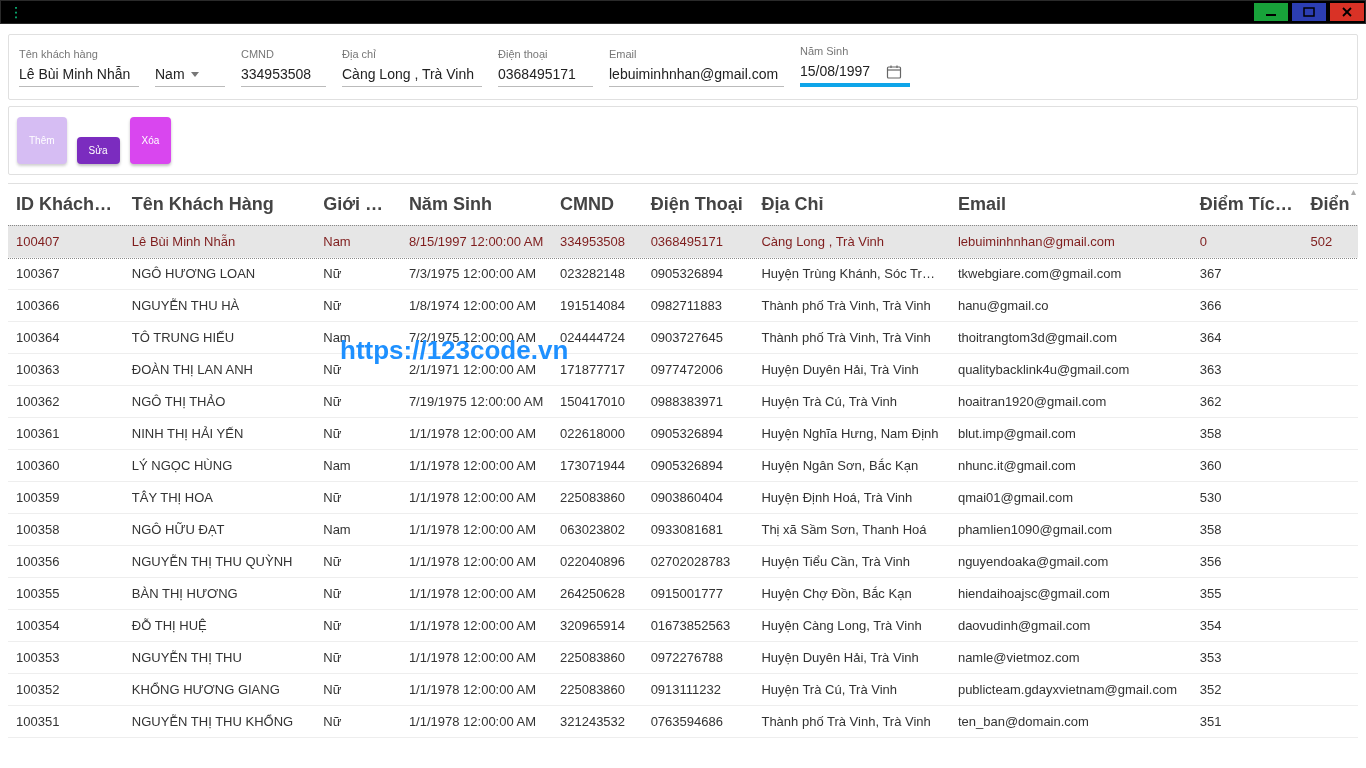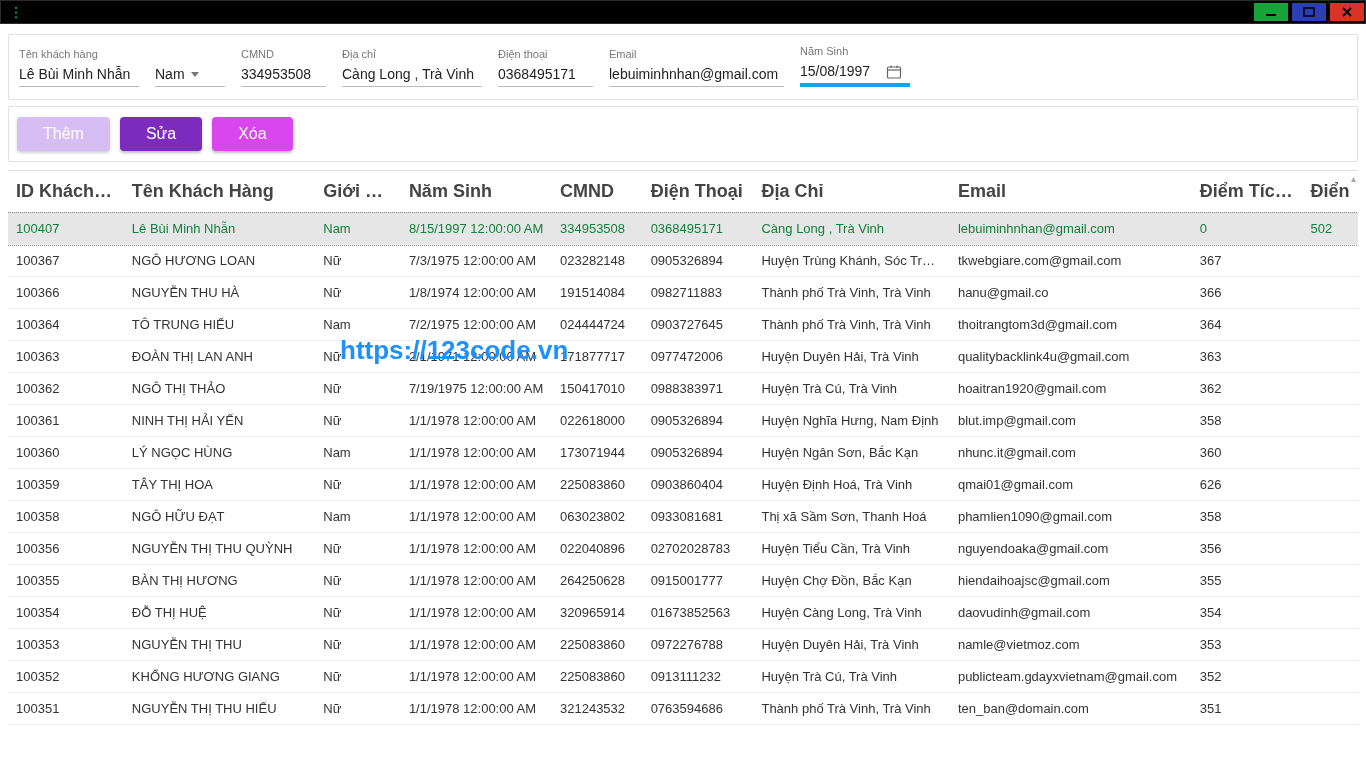--- a/index.html
+++ b/index.html
@@ -76,25 +76,25 @@
 }
 
 .action-bar {
   margin: 0 8px 8px 8px;
   padding: 10px 8px;
   border: 1px solid #e0e0e0;
   border-radius: 2px;
   display:flex; gap:10px;
 }
 .btn {
-  color:#fff; font-size:16px; padding:8px 26px; border:none; border-radius:4px; cursor:pointer;
+  color:#fff; font-size:10px; padding:8px 12px; border:none; border-radius:4px; cursor:pointer;
   box-shadow: 0 2px 3px rgba(0,0,0,0.25);
 }
 .btn-add { background:#c9a7f0; color:#fff; opacity:0.75; }
-.btn-edit { background:#7b2cbf; }
+.btn-edit { background:#7b2cbf;margin-top:20px; }
 .btn-del { background:#d946ef; }
 
 .table-wrap {
   margin: 0 8px;
   border-top: 1px solid #e0e0e0;
   height: 615px;
   overflow: hidden;
   position:relative;
 }
 table { width:100%; border-collapse: collapse; table-layout: fixed; }
@@ -104,21 +104,21 @@
   border-bottom: 1px solid #e0e0e0;
   white-space: nowrap; overflow:hidden; text-overflow:ellipsis;
 }
 td {
   padding: 8px 8px;
   border-bottom: 1px solid #eee;
   color:#333; font-size:13px;
   white-space: nowrap; overflow:hidden; text-overflow:ellipsis;
 }
 tbody tr.selected { background:#e6e6e6; outline: 1px dotted #888; }
-tbody tr.selected td { color:#15803d; }
+tbody tr.selected td { color:#7f1d1d; }
 
 .scroll-arrows-right {
   position:absolute; right:2px; top:2px; bottom:2px;
   display:flex; flex-direction:column; justify-content:space-between;
   color:#aaa; font-size:10px;
 }
 
 .watermark {
   position:absolute;
   left: 340px; top: 335px;
@@ -328,21 +328,21 @@
         </tr>
         <tr>
           <td>100359</td>
           <td>TÂY THỊ HOA</td>
           <td>Nữ</td>
           <td>1/1/1978 12:00:00 AM</td>
           <td>225083860</td>
           <td>0903860404</td>
           <td>Huyện Định Hoá, Trà Vinh</td>
           <td>qmai01@gmail.com</td>
-          <td>626</td>
+          <td>530</td>
           <td></td>
         </tr>
         <tr>
           <td>100358</td>
           <td>NGÔ HỮU ĐẠT</td>
           <td>Nam</td>
           <td>1/1/1978 12:00:00 AM</td>
           <td>063023802</td>
           <td>0933081681</td>
           <td>Thị xã Sầm Sơn, Thanh Hoá</td>
@@ -405,21 +405,21 @@
           <td>1/1/1978 12:00:00 AM</td>
           <td>225083860</td>
           <td>0913111232</td>
           <td>Huyện Trà Cú, Trà Vinh</td>
           <td>publicteam.gdayxvietnam@gmail.com</td>
           <td>352</td>
           <td></td>
         </tr>
         <tr>
           <td>100351</td>
-          <td>NGUYỄN THỊ THU HIẾU</td>
+          <td>NGUYỄN THỊ THU KHỔNG</td>
           <td>Nữ</td>
           <td>1/1/1978 12:00:00 AM</td>
           <td>321243532</td>
           <td>0763594686</td>
           <td>Thành phố Trà Vinh, Trà Vinh</td>
           <td>ten_ban@domain.com</td>
           <td>351</td>
           <td></td>
         </tr>
       </tbody>

